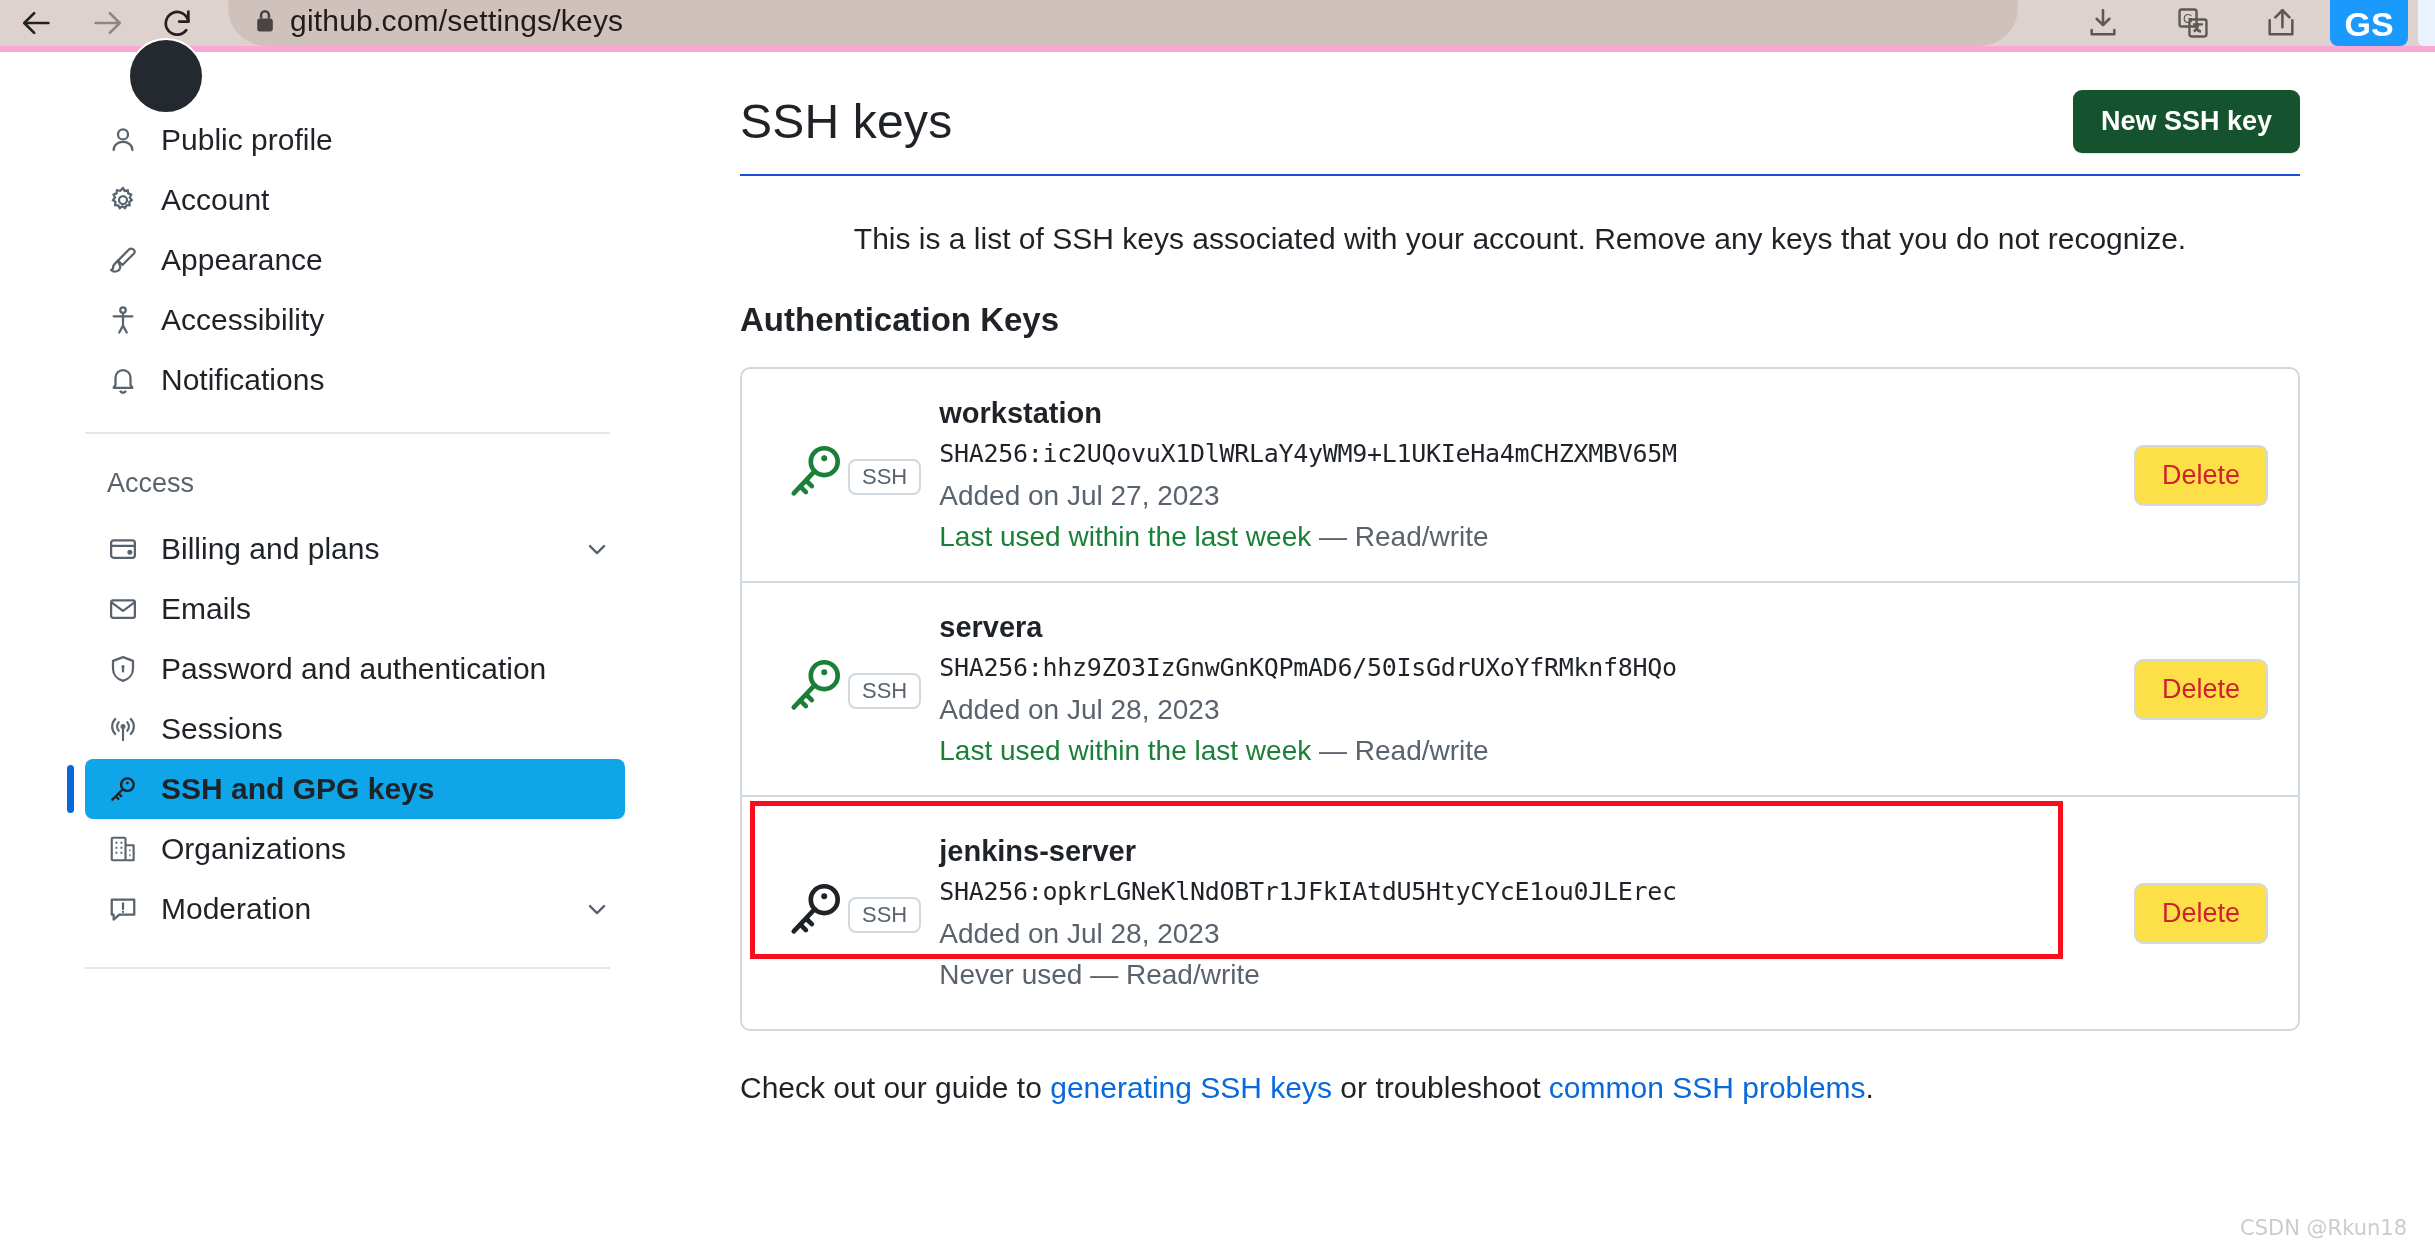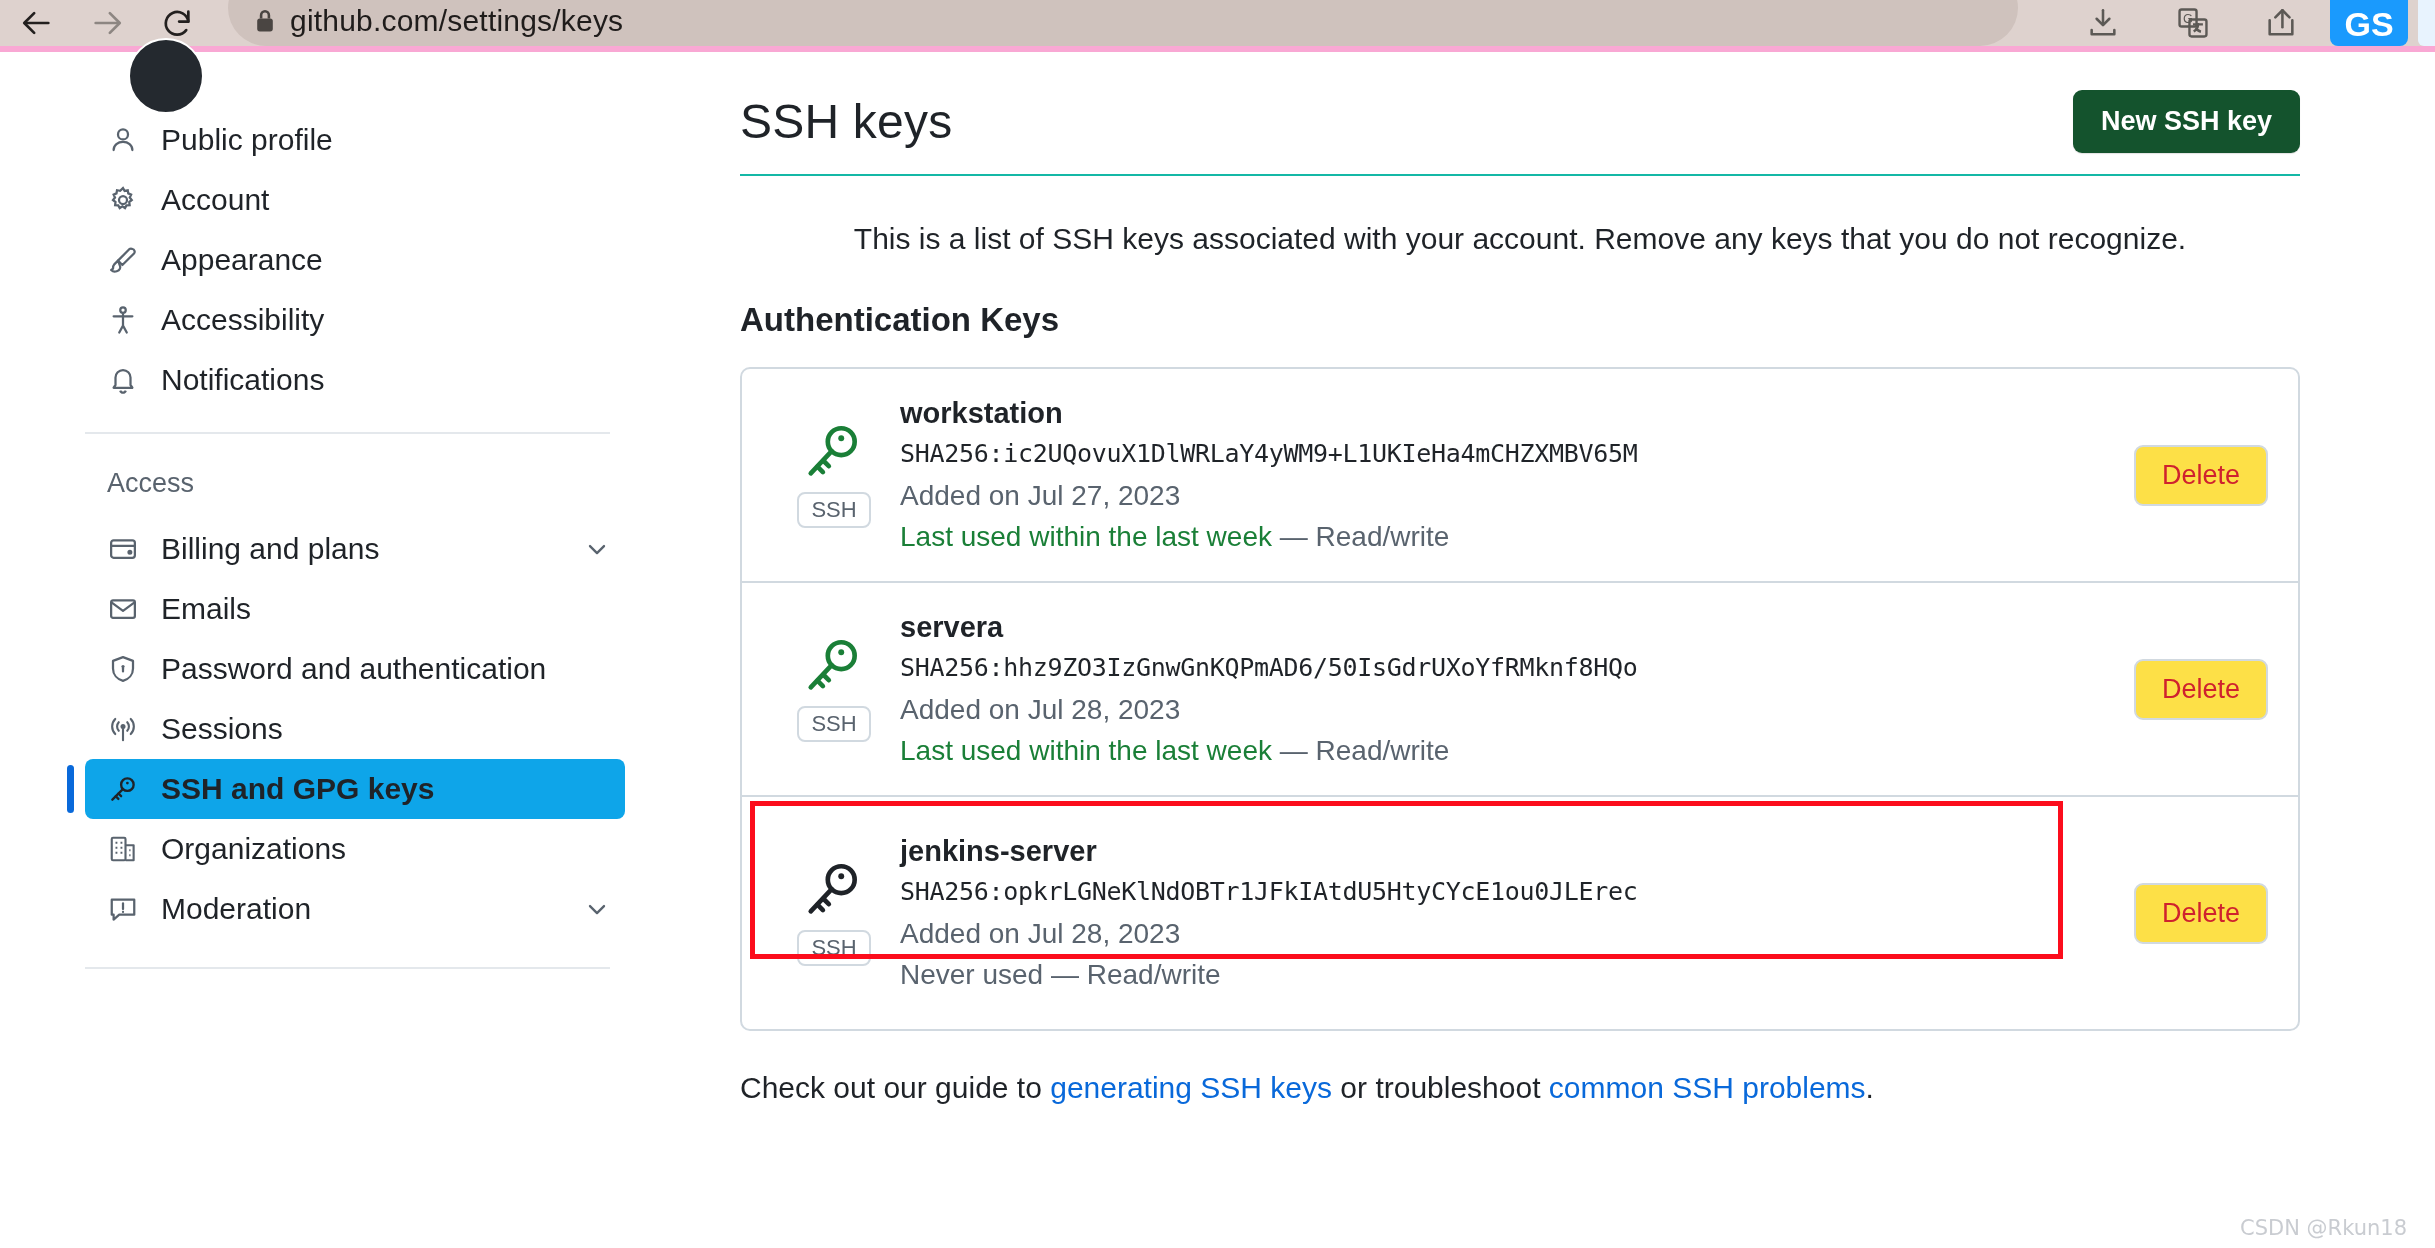--- a/index.html
+++ b/index.html
@@ -142,21 +142,21 @@
   }
 
   
   #main {
     position: absolute; left: 740px; top: 0;
     width: 1560px;
   }
   #main-head {
     display: flex; align-items: center; justify-content: space-between;
     height: 108px;
-    border-bottom: 2px solid #14b8a6;
+    border-bottom: 2px solid #1d4ed8;
   }
   #page-title {
     font-size: 48px; font-weight: 400; color: #1f2328;
     letter-spacing: 0.2px;
   }
   #new-ssh-key {
     background: #14532d;
     color: #ffffff;
     font-size: 27px; font-weight: 600;
     border: none; border-radius: 9px;
@@ -183,21 +183,21 @@
     position: relative;
     display: flex; align-items: center;
     padding: 28px 30px 28px 44px;
     border-bottom: 2px solid #d1d9e0;
     min-height: 198px;
   }
   .key-row:last-child { border-bottom: none; }
 
   .key-emblem {
     flex: 0 0 96px;
-    display: flex; flex-direction: column;
+    display: flex; 
     align-items: center;
     margin-right: 18px;
   }
   .key-emblem .ssh-tag {
     margin-top: 4px;
     border: 2px solid #d1d9e0;
     border-radius: 8px;
     font-size: 22px; color: #59636e;
     padding: 3px 12px;
   }

